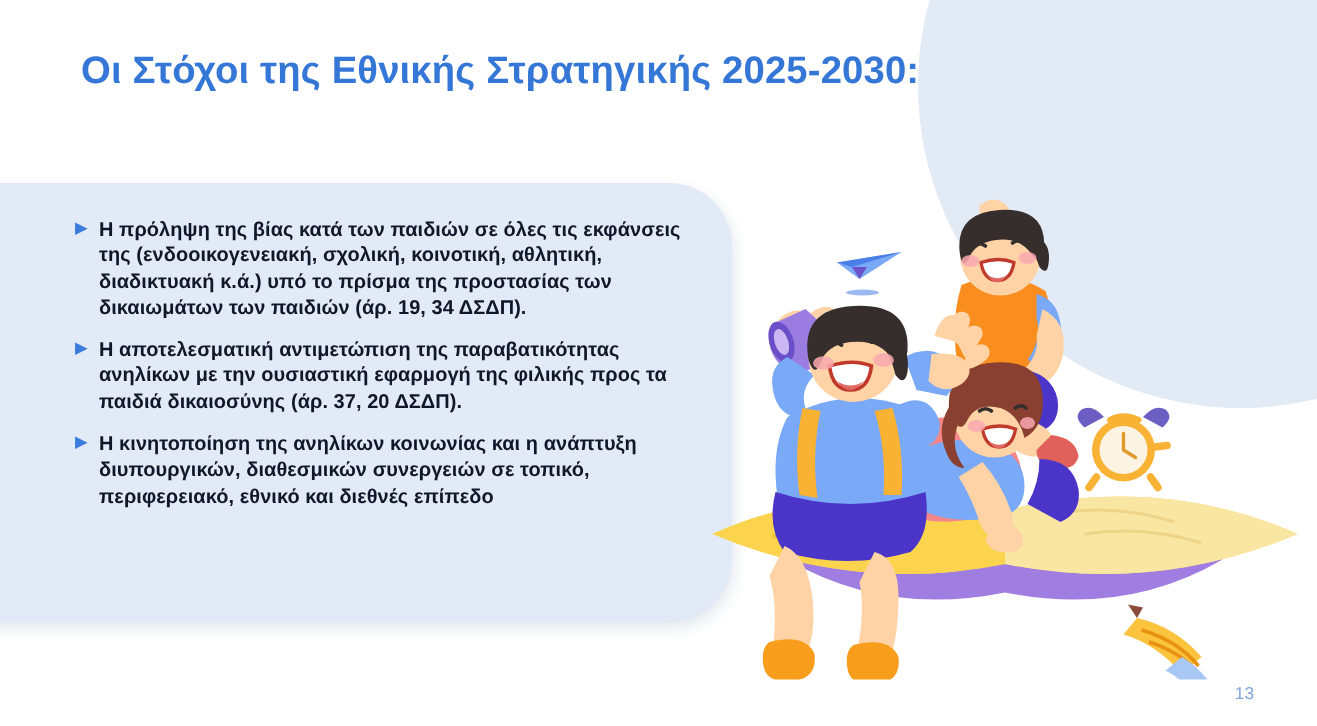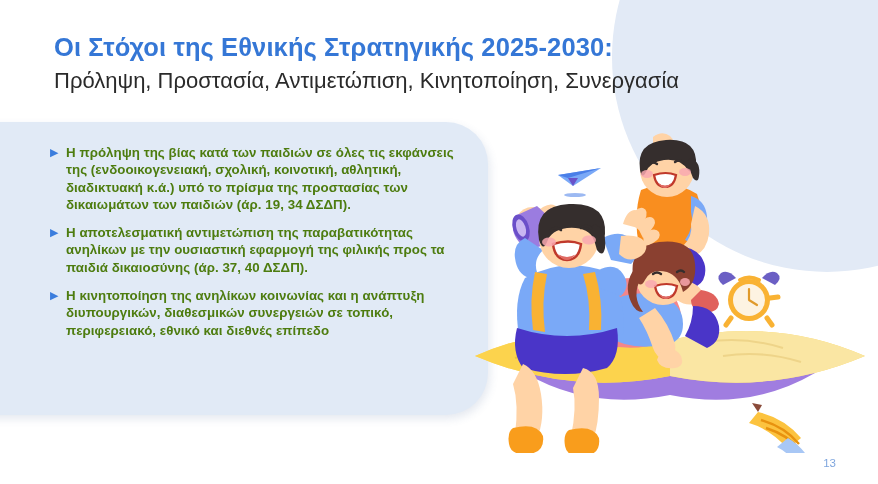--- a/index.html
+++ b/index.html
@@ -88,21 +88,21 @@
     width: 16px;
     color: #3b7ddd;
     font-size: 11px;
     line-height: 17.2px;
     margin-top: 0px;
   }
   .bullet-text {
     flex: 1 1 auto;
     font-size: 13.3px;
     font-weight: bold;
-    color: #4d7c0f;
+    color: #0f172a;
     line-height: 17.3px;
     letter-spacing: 0.05px;
   }
 
   
   .footer-text {
     position: absolute;
     left: 57px;
     top: 459px;
     font-size: 8.4px;
@@ -132,31 +132,30 @@
 <body>
 
 <div id="slide">
 
   <div class="corner-blob"></div>
 
   <div class="content-panel"></div>
 
   <div class="title-block">
     <h1 class="slide-title">Οι Στόχοι της Εθνικής Στρατηγικής 2025-2030:</h1>
-    <h2 class="slide-subtitle">Πρόληψη, Προστασία, Αντιμετώπιση, Κινητοποίηση, Συνεργασία</h2>
   </div>
 
   <ul class="bullet-list">
     <li class="bullet-item">
       <span class="bullet-marker">▶</span>
       <span class="bullet-text">Η πρόληψη της βίας κατά των παιδιών σε όλες τις εκφάνσεις της (ενδοοικογενειακή, σχολική, κοινοτική, αθλητική, διαδικτυακή κ.ά.) υπό το πρίσμα της προστασίας των δικαιωμάτων των παιδιών (άρ. 19, 34 ΔΣΔΠ).</span>
     </li>
     <li class="bullet-item">
       <span class="bullet-marker">▶</span>
-      <span class="bullet-text">Η αποτελεσματική αντιμετώπιση της παραβατικότητας ανηλίκων με την ουσιαστική εφαρμογή της φιλικής προς τα παιδιά δικαιοσύνης (άρ. 37, 40 ΔΣΔΠ).</span>
+      <span class="bullet-text">Η αποτελεσματική αντιμετώπιση της παραβατικότητας ανηλίκων με την ουσιαστική εφαρμογή της φιλικής προς τα παιδιά δικαιοσύνης (άρ. 37, 20 ΔΣΔΠ).</span>
     </li>
     <li class="bullet-item">
       <span class="bullet-marker">▶</span>
       <span class="bullet-text">Η κινητοποίηση της ανηλίκων κοινωνίας και η ανάπτυξη διυπουργικών, διαθεσμικών συνεργειών σε τοπικό, περιφερειακό, εθνικό και διεθνές επίπεδο</span>
     </li>
   </ul>
 
   <svg class="illustration" viewBox="0 0 420 325">
 
     <g>

